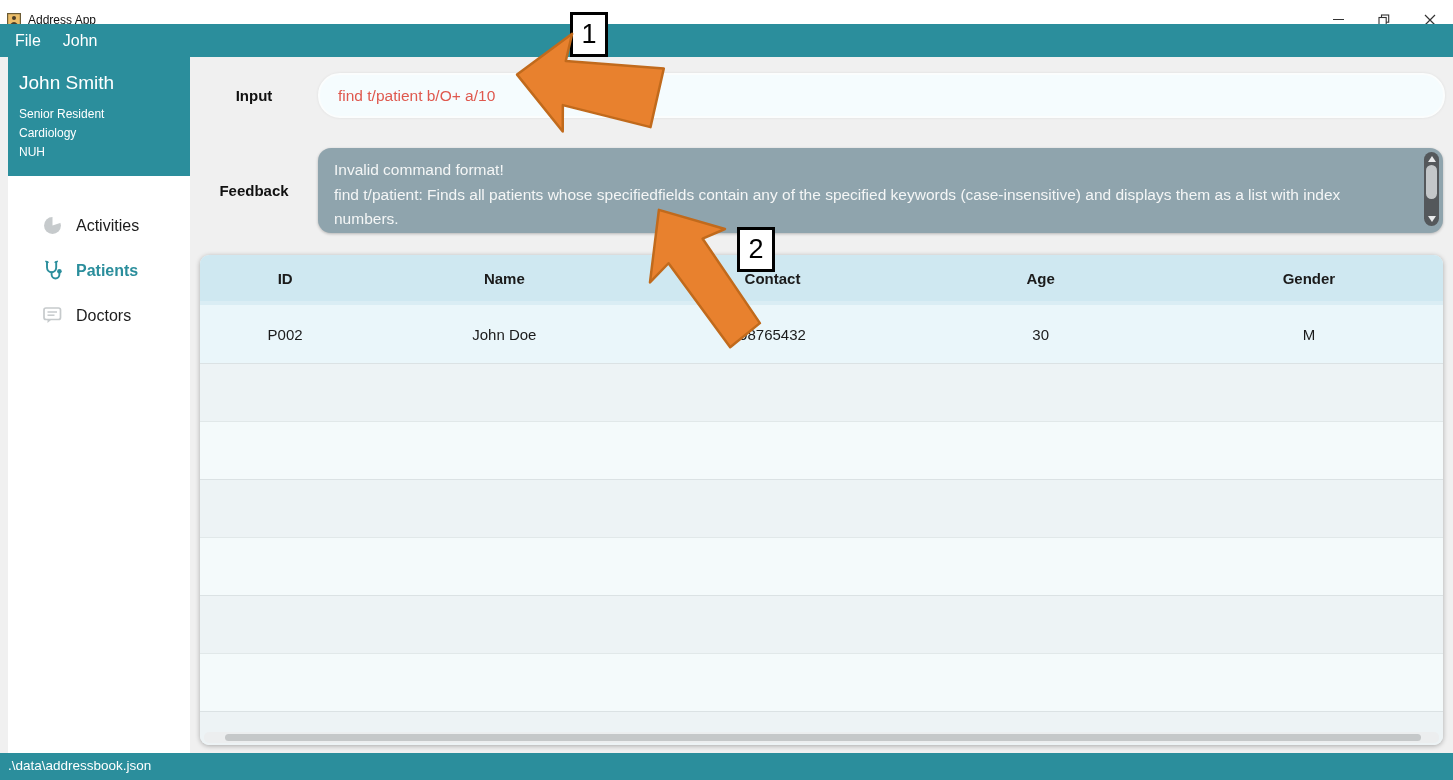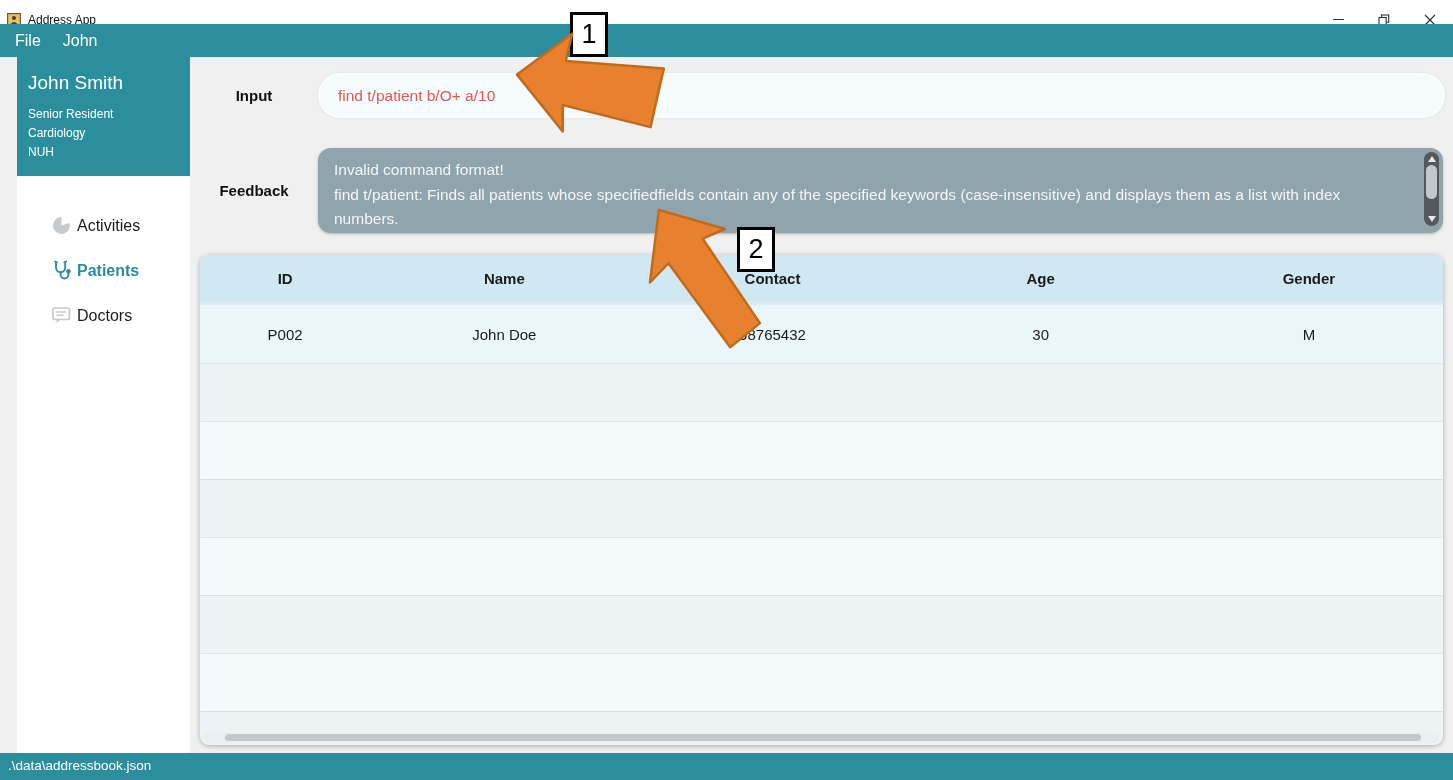--- a/index.html
+++ b/index.html
@@ -16,29 +16,29 @@
   .min-glyph { width:11px; height:1.4px; background:#333; display:block; }
 
   
   .menubar { position:absolute; top:24px; left:0; right:0; height:33px; background:var(--teal);
              display:flex; align-items:center; padding-left:15px; gap:22px; }
   .menu-item { color:#fff; font-size:16px; cursor:default; }
 
   :root { --teal:#2b8e9c; }
 
   
-  .sidebar { position:absolute; top:57px; left:17px; width:186px; bottom:27px; background:#fff;
+  .sidebar { position:absolute; top:57px; left:8px; width:186px; bottom:27px; background:#fff;
              border-right:1px solid #e2e2e2; }
   .profile { background:var(--teal); padding:15px 12px 14px 11px; color:#fff; }
   .profile-name { font-size:19px; margin-bottom:11px; }
   .profile-meta { font-size:12px; line-height:19px; }
   .nav { margin-top:27px; }
   .nav-item { height:45px; display:flex; align-items:center; padding-left:33px; cursor:pointer; }
   .nav-icon { width:22px; height:22px; display:flex; align-items:center; justify-content:center; }
-  .nav-label { margin-left:5px; font-size:16px; color:#1c1c1c; }
+  .nav-label { margin-left:13px; font-size:16px; color:#1c1c1c; }
   .nav-item.active .nav-label { color:var(--teal); font-weight:bold; }
 
   
   .main { position:absolute; left:190px; top:57px; right:0; bottom:27px; background:#f0f0f0; }
   .form-row { position:absolute; left:0; display:flex; align-items:center; }
   .row-input { top:13px; right:8px; height:51px; }
   .row-feedback { top:91px; right:10px; height:85px; align-items:stretch; }
   .form-label { width:128px; flex:0 0 128px; text-align:center; font-weight:bold; font-size:15px; color:#111; }
   .row-feedback .form-label { align-self:center; }
   .cmd-input { flex:1; height:45px; border-radius:22px; border:2px solid #fbfdfd; background:#f5fcfe;

